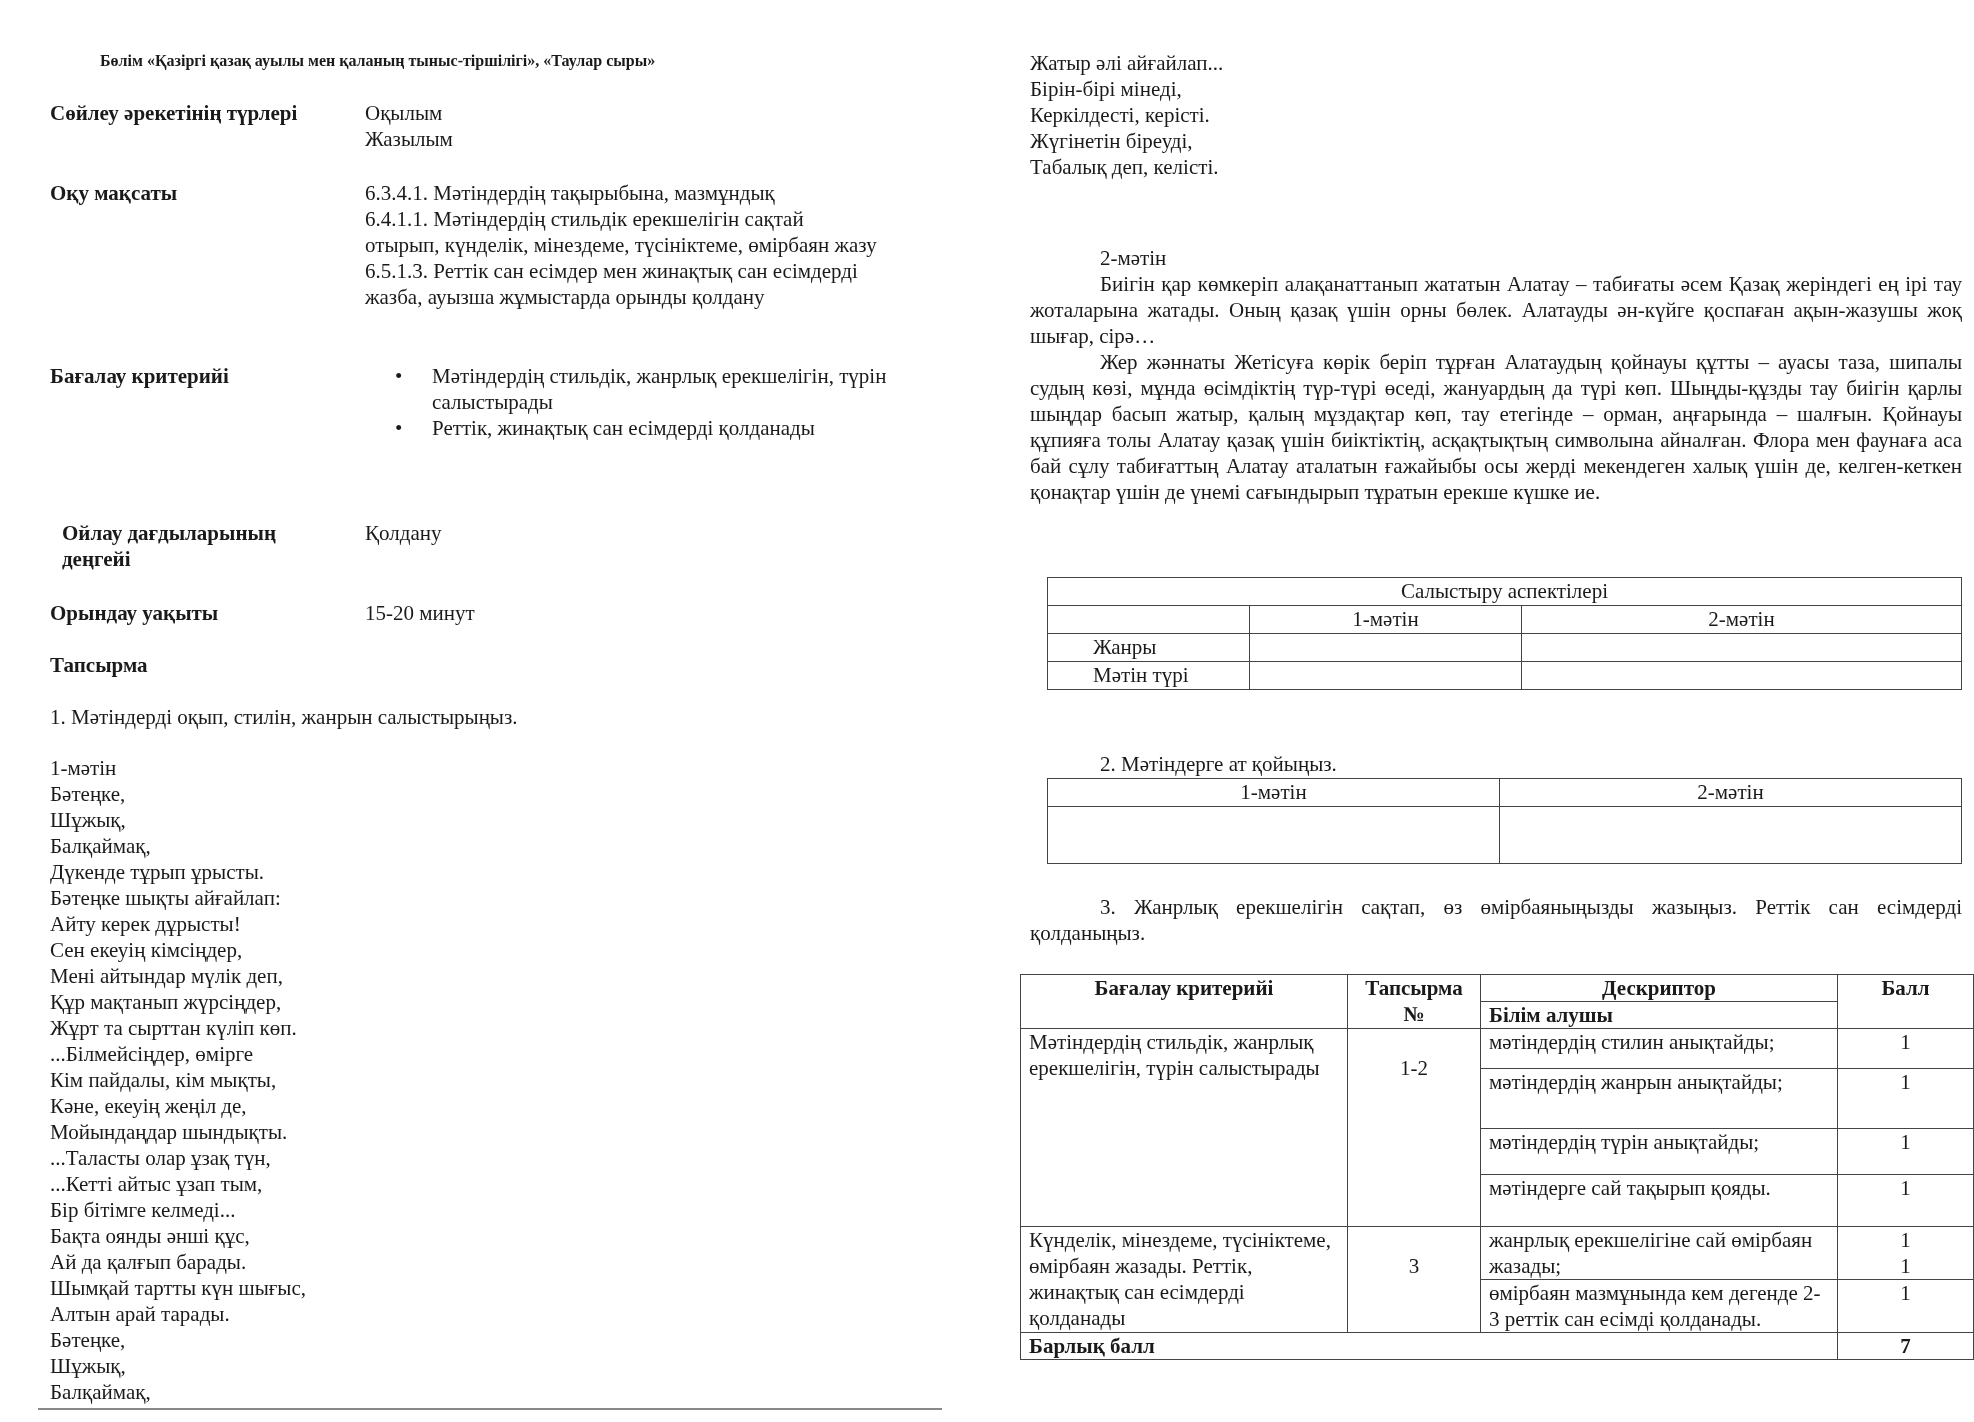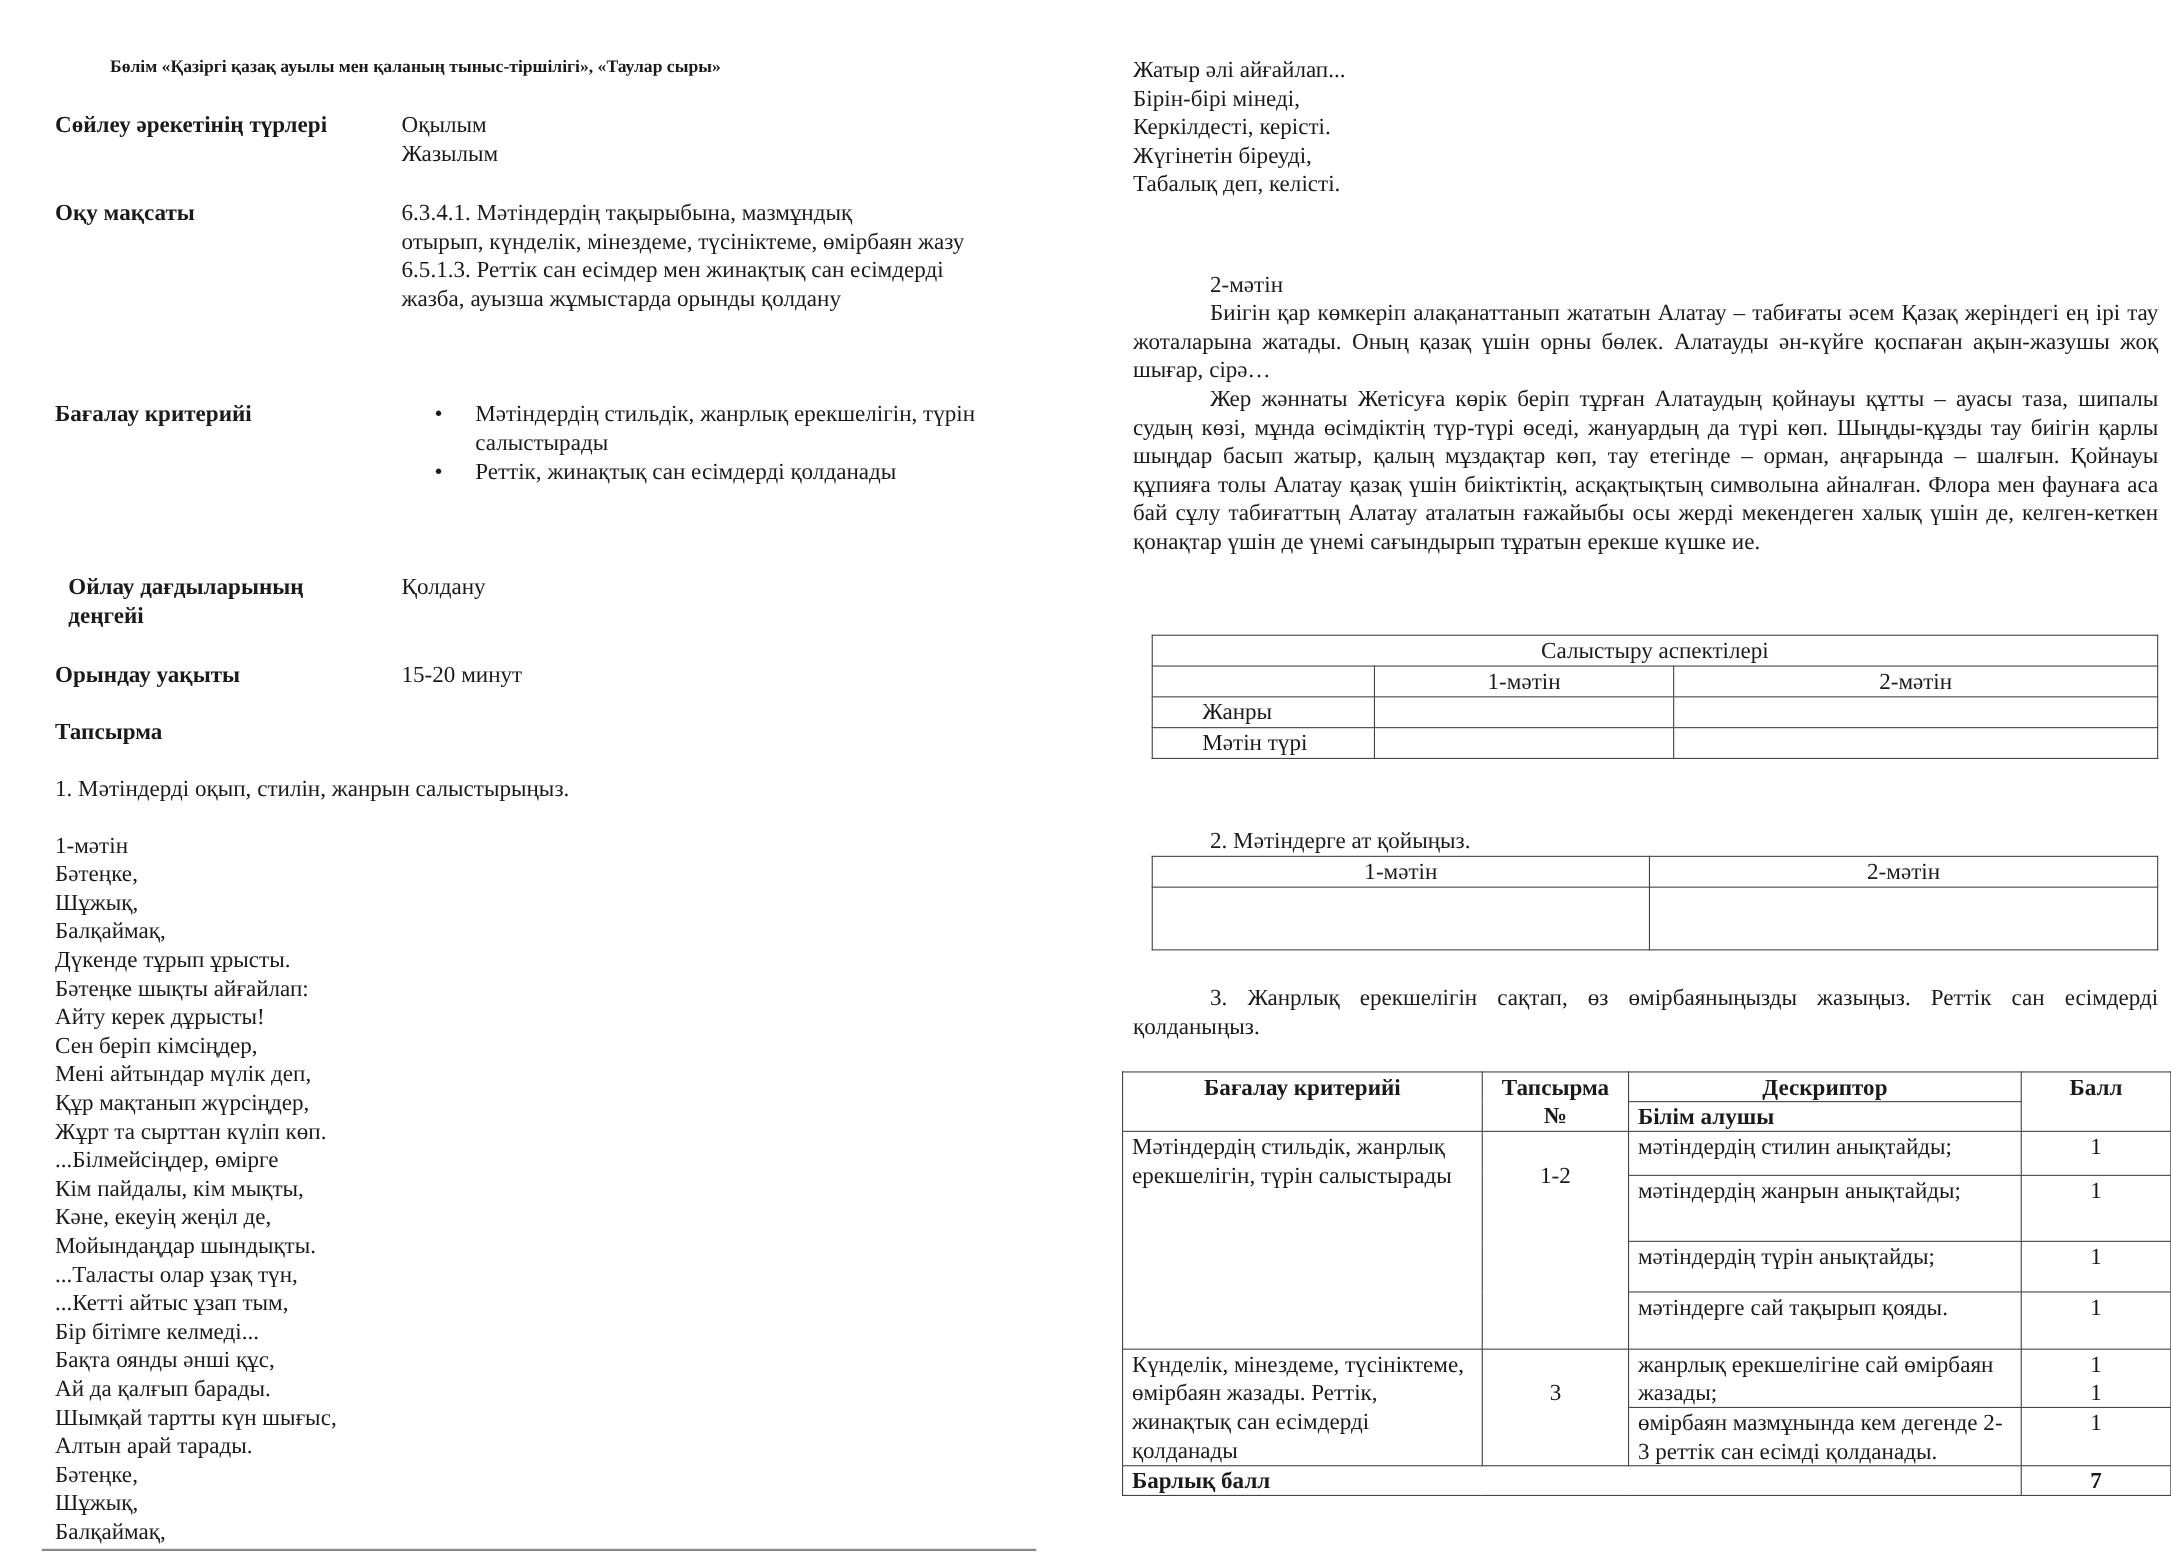--- a/index.html
+++ b/index.html
@@ -32,20 +32,21 @@
 
 <div class="abs label" style="top:100px;">Сөйлеу әрекетінің түрлері</div>
 <div class="abs val" style="top:100px;">
   <div>Оқылым</div>
   <div>Жазылым</div>
 </div>
 
 <div class="abs label" style="top:180px;">Оқу мақсаты</div>
 <div class="abs val" style="top:180px;">
   <div>6.3.4.1. Мәтіндердің тақырыбына, мазмұндық</div>
+  <div>6.4.1.1. Мәтіндердің стильдік ерекшелігін  сақтай</div>
   <div>отырып, күнделік, мінездеме, түсініктеме, өмірбаян жазу</div>
   <div>6.5.1.3. Реттік сан есімдер мен жинақтық сан есімдерді</div>
   <div>жазба, ауызша жұмыстарда орынды қолдану</div>
 </div>
 
 <div class="abs label" style="top:363px;">Бағалау критерийі</div>
 <div class="abs" style="left:365px; top:363px;">
   <ul class="crit">
     <li>Мәтіндердің стильдік, жанрлық ерекшелігін, түрін салыстырады</li>
     <li>Реттік, жинақтық сан есімдерді қолданады</li>
@@ -62,21 +63,21 @@
 <div class="abs" style="left:50px; top:704px;">1. Мәтіндерді оқып, стилін,  жанрын салыстырыңыз.</div>
 
 <div class="abs poem" style="left:50px; top:755px;" id="poem-left">
   <div>1-мәтін</div>
 <div>Бәтеңке,</div>
     <div>Шұжық,</div>
     <div>Балқаймақ,</div>
     <div>Дүкенде тұрып ұрысты.</div>
     <div>Бәтеңке шықты айғайлап:</div>
     <div>Айту керек дұрысты!</div>
-    <div>Сен беріп кімсіңдер,</div>
+    <div>Сен екеуің кімсіңдер,</div>
     <div>Мені айтындар мүлік деп,</div>
     <div>Құр мақтанып жүрсіңдер,</div>
     <div>Жұрт та сырттан күліп көп.</div>
     <div>...Білмейсіңдер, өмірге</div>
     <div>Кім пайдалы, кім мықты,</div>
     <div>Кәне, екеуің  жеңіл де,</div>
     <div>Мойындаңдар шындықты.</div>
     <div>...Таласты олар  ұзақ  түн,</div>
     <div>...Кетті айтыс ұзап тым,</div>
     <div>Бір бітімге келмеді...</div>

